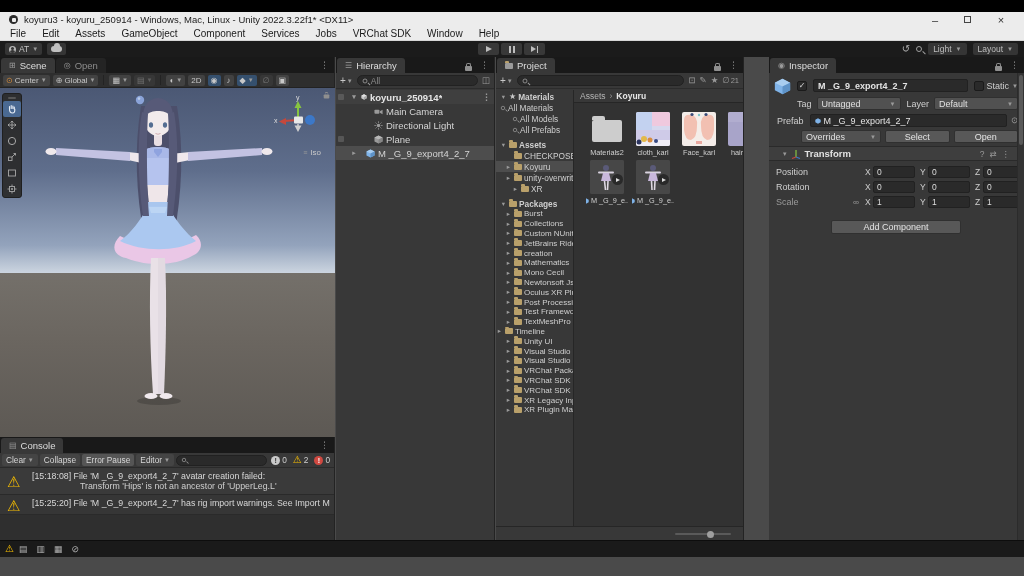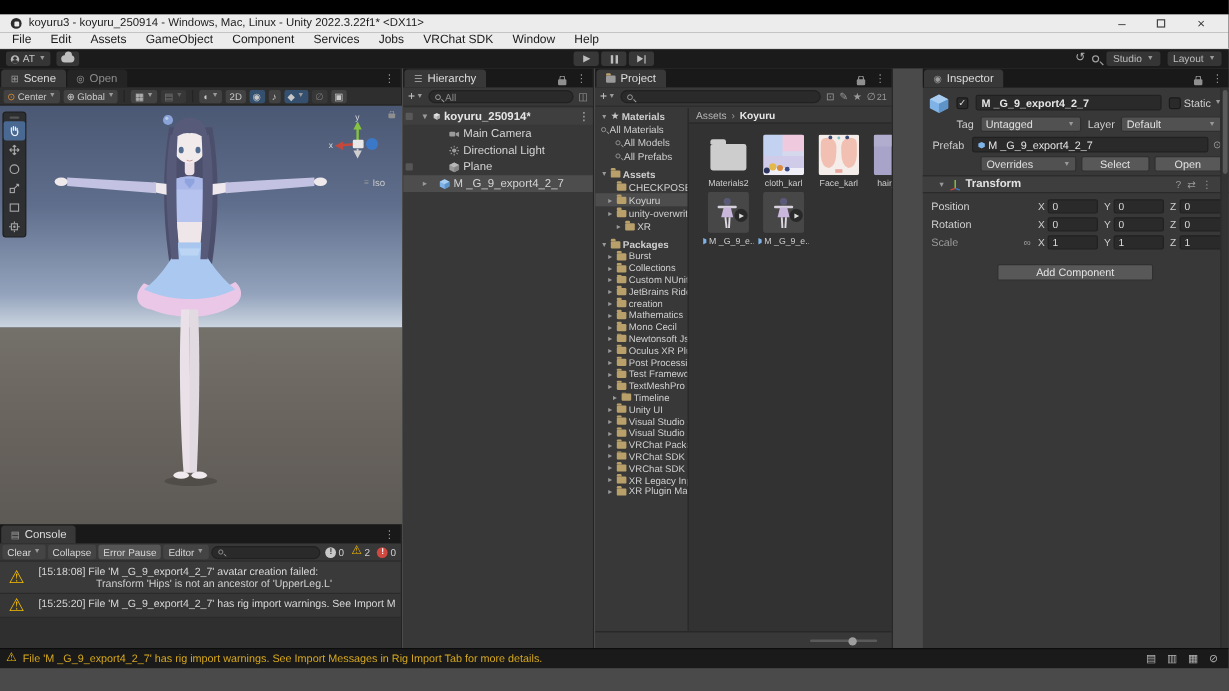--- a/index.html
+++ b/index.html
@@ -210,21 +210,21 @@
         </span>
       <span class="pbtn">
           <span class="tri" style="border-left-width:5px"></span>
           <span class="stepbar"></span>
         </span>
     </div>
     <div class="tb-right">
       <span class="histo">↺</span>
       <span class="mag"></span>
       <span class="ddbtn">
-          <span>Studio</span>
+          <span>Light</span>
           <span class="caret">▼</span>
         </span>
       <span class="ddbtn">
           <span>Layout</span>
           <span class="caret">▼</span>
         </span>
     </div>
   </div>
 
   <div class="panel" id="scene-panel">
@@ -587,21 +587,21 @@
             <div class="ptree-row pkg" style="padding-left:9px">
               <span class="tw arr-r"></span>
               <span class="folder-sm"></span>
               <span class="plabel">Test Framewo</span>
             </div>
             <div class="ptree-row pkg" style="padding-left:9px">
               <span class="tw arr-r"></span>
               <span class="folder-sm"></span>
               <span class="plabel">TextMeshPro</span>
             </div>
-            <div class="ptree-row pkg" style="padding-left:13px">
+            <div class="ptree-row pkg" style="padding-left:0">
               <span class="tw arr-r"></span>
               <span class="folder-sm"></span>
               <span class="plabel">Timeline</span>
             </div>
             <div class="ptree-row pkg" style="padding-left:9px">
               <span class="tw arr-r"></span>
               <span class="folder-sm"></span>
               <span class="plabel">Unity UI</span>
             </div>
             <div class="ptree-row pkg" style="padding-left:9px">
@@ -787,21 +787,21 @@
       <span class="ilabel">Prefab</span>
       <span class="ifield" style="flex:1;margin:0 4px 0 6px">
         <svg class="cubesm" viewBox="0 0 10 10">
             <path d="M5 0.5 L9.5 2.8 V7.2 L5 9.5 L0.5 7.2 V2.8 Z" fill="#7fb3e8"></path>
           </svg>
         <span>M _G_9_export4_2_7</span>
       </span>
       <span class="miniico">⊙</span>
     </div>
 
-    <div class="irow" style="left:48px;top:73px;right:6px;gap:4px">
+    <div class="irow" style="left:32px;top:73px;right:6px;gap:4px">
       <span class="idd" style="width:80px">
           <span>Overrides</span>
           <span class="caret">▼</span>
         </span>
       <span class="ibtn" style="flex:1">
           <span>Select</span>
         </span>
       <span class="ibtn" style="flex:1">
           <span>Open</span>
         </span>
@@ -909,21 +909,20 @@
       </div>
       <div class="centry alt">
         <span class="bigwarn">⚠</span>
         <div class="l1">[15:25:20] File 'M _G_9_export4_2_7' has rig import warnings. See Import Messages in Rig</div>
       </div>
     </div>
   </div>
 
   <div class="statusbar">
     <span class="warnico">⚠</span>
-    <span class="msg">File 'M _G_9_export4_2_7' has rig import warnings. See Import Messages in Rig Import Tab for more details.</span>
     <span class="sb-icons">
       <span>▤</span>
       <span>▥</span>
       <span>▦</span>
       <span>⊘</span>
     </span>
   </div>
   <div class="bottomstrip"></div>
 
 </div>

